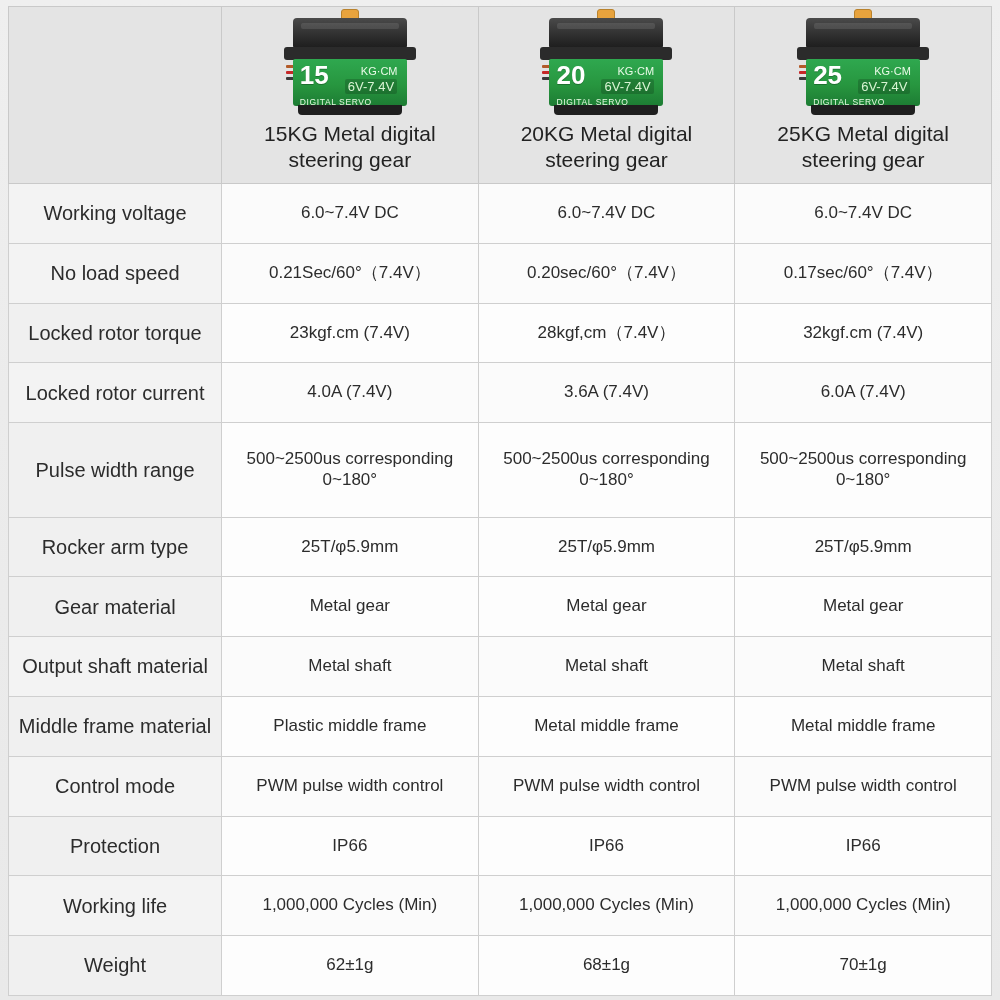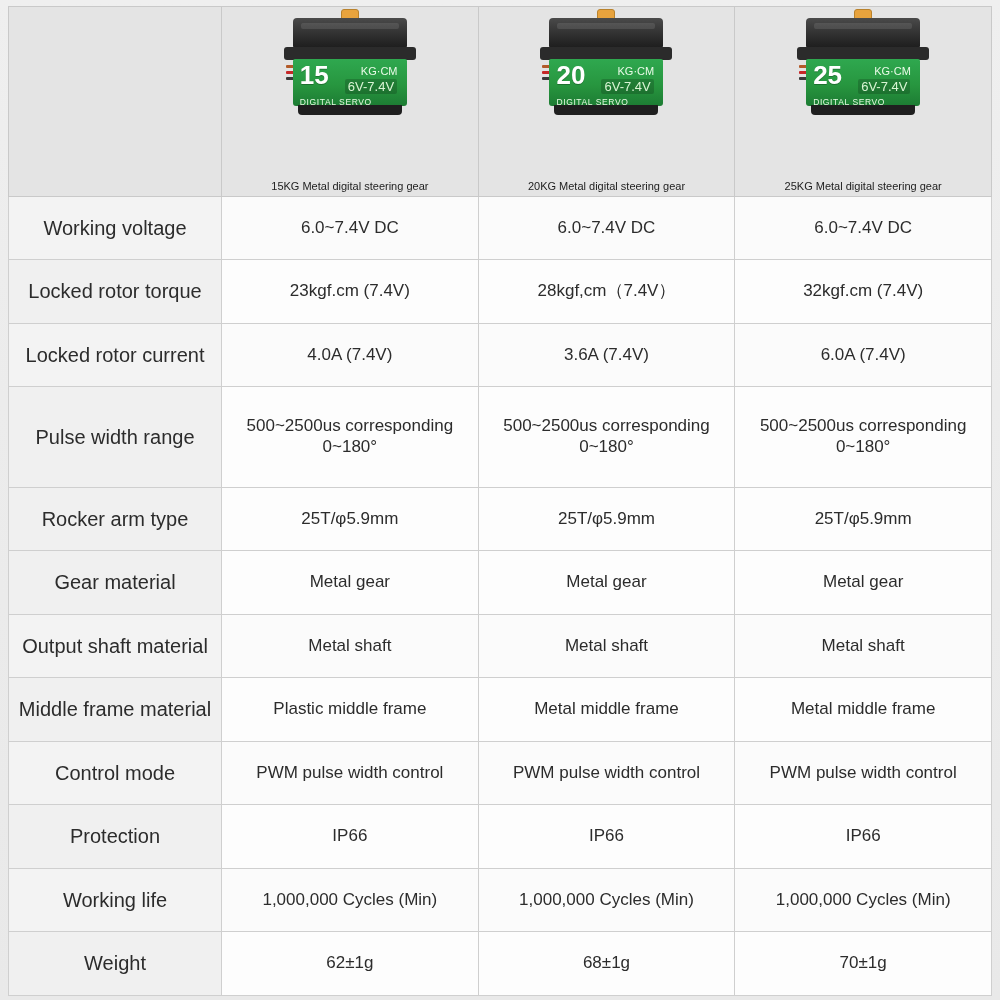--- a/index.html
+++ b/index.html
@@ -52,26 +52,25 @@
     background: #dcdcdc;
     border-left: 1px solid #dcdcdc;
     border-top: 1px solid #dcdcdc;
   }
   .prod-head {
     display: flex;
     flex-direction: column;
     align-items: center;
     justify-content: flex-start;
     height: 100%;
-    gap: 43px;
   }
   .prod-name {
-    font-size: 11px;
+    font-size: 21px;
     color: #222;
-    margin-top: 20px;
+    margin-top: 4px;
     line-height: 1.25;
   }
   
   td.label-cell {
     background: #f3f3f3;
     font-size: 20px;
     color: #2b2b2b;
     border-left: 1px solid #dadada;
   }
   td.value-cell {
@@ -287,20 +286,26 @@
           </div>
         </td>
       </tr>
 
       <tr>
         <td class="label-cell">Working voltage</td>
         <td class="value-cell">6.0~7.4V DC</td>
         <td class="value-cell">6.0~7.4V DC</td>
         <td class="value-cell">6.0~7.4V DC</td>
       </tr>
+      <tr>
+        <td class="label-cell">No load speed</td>
+        <td class="value-cell">0.21Sec/60°（7.4V）</td>
+        <td class="value-cell">0.20sec/60°（7.4V）</td>
+        <td class="value-cell">0.17sec/60°（7.4V）</td>
+      </tr>
       <tr class="row-alt">
         <td class="label-cell">Locked rotor torque</td>
         <td class="value-cell">23kgf.cm (7.4V)</td>
         <td class="value-cell">28kgf,cm（7.4V）</td>
         <td class="value-cell">32kgf.cm (7.4V)</td>
       </tr>
       <tr>
         <td class="label-cell">Locked rotor current</td>
         <td class="value-cell">4.0A (7.4V)</td>
         <td class="value-cell">3.6A (7.4V)</td>

